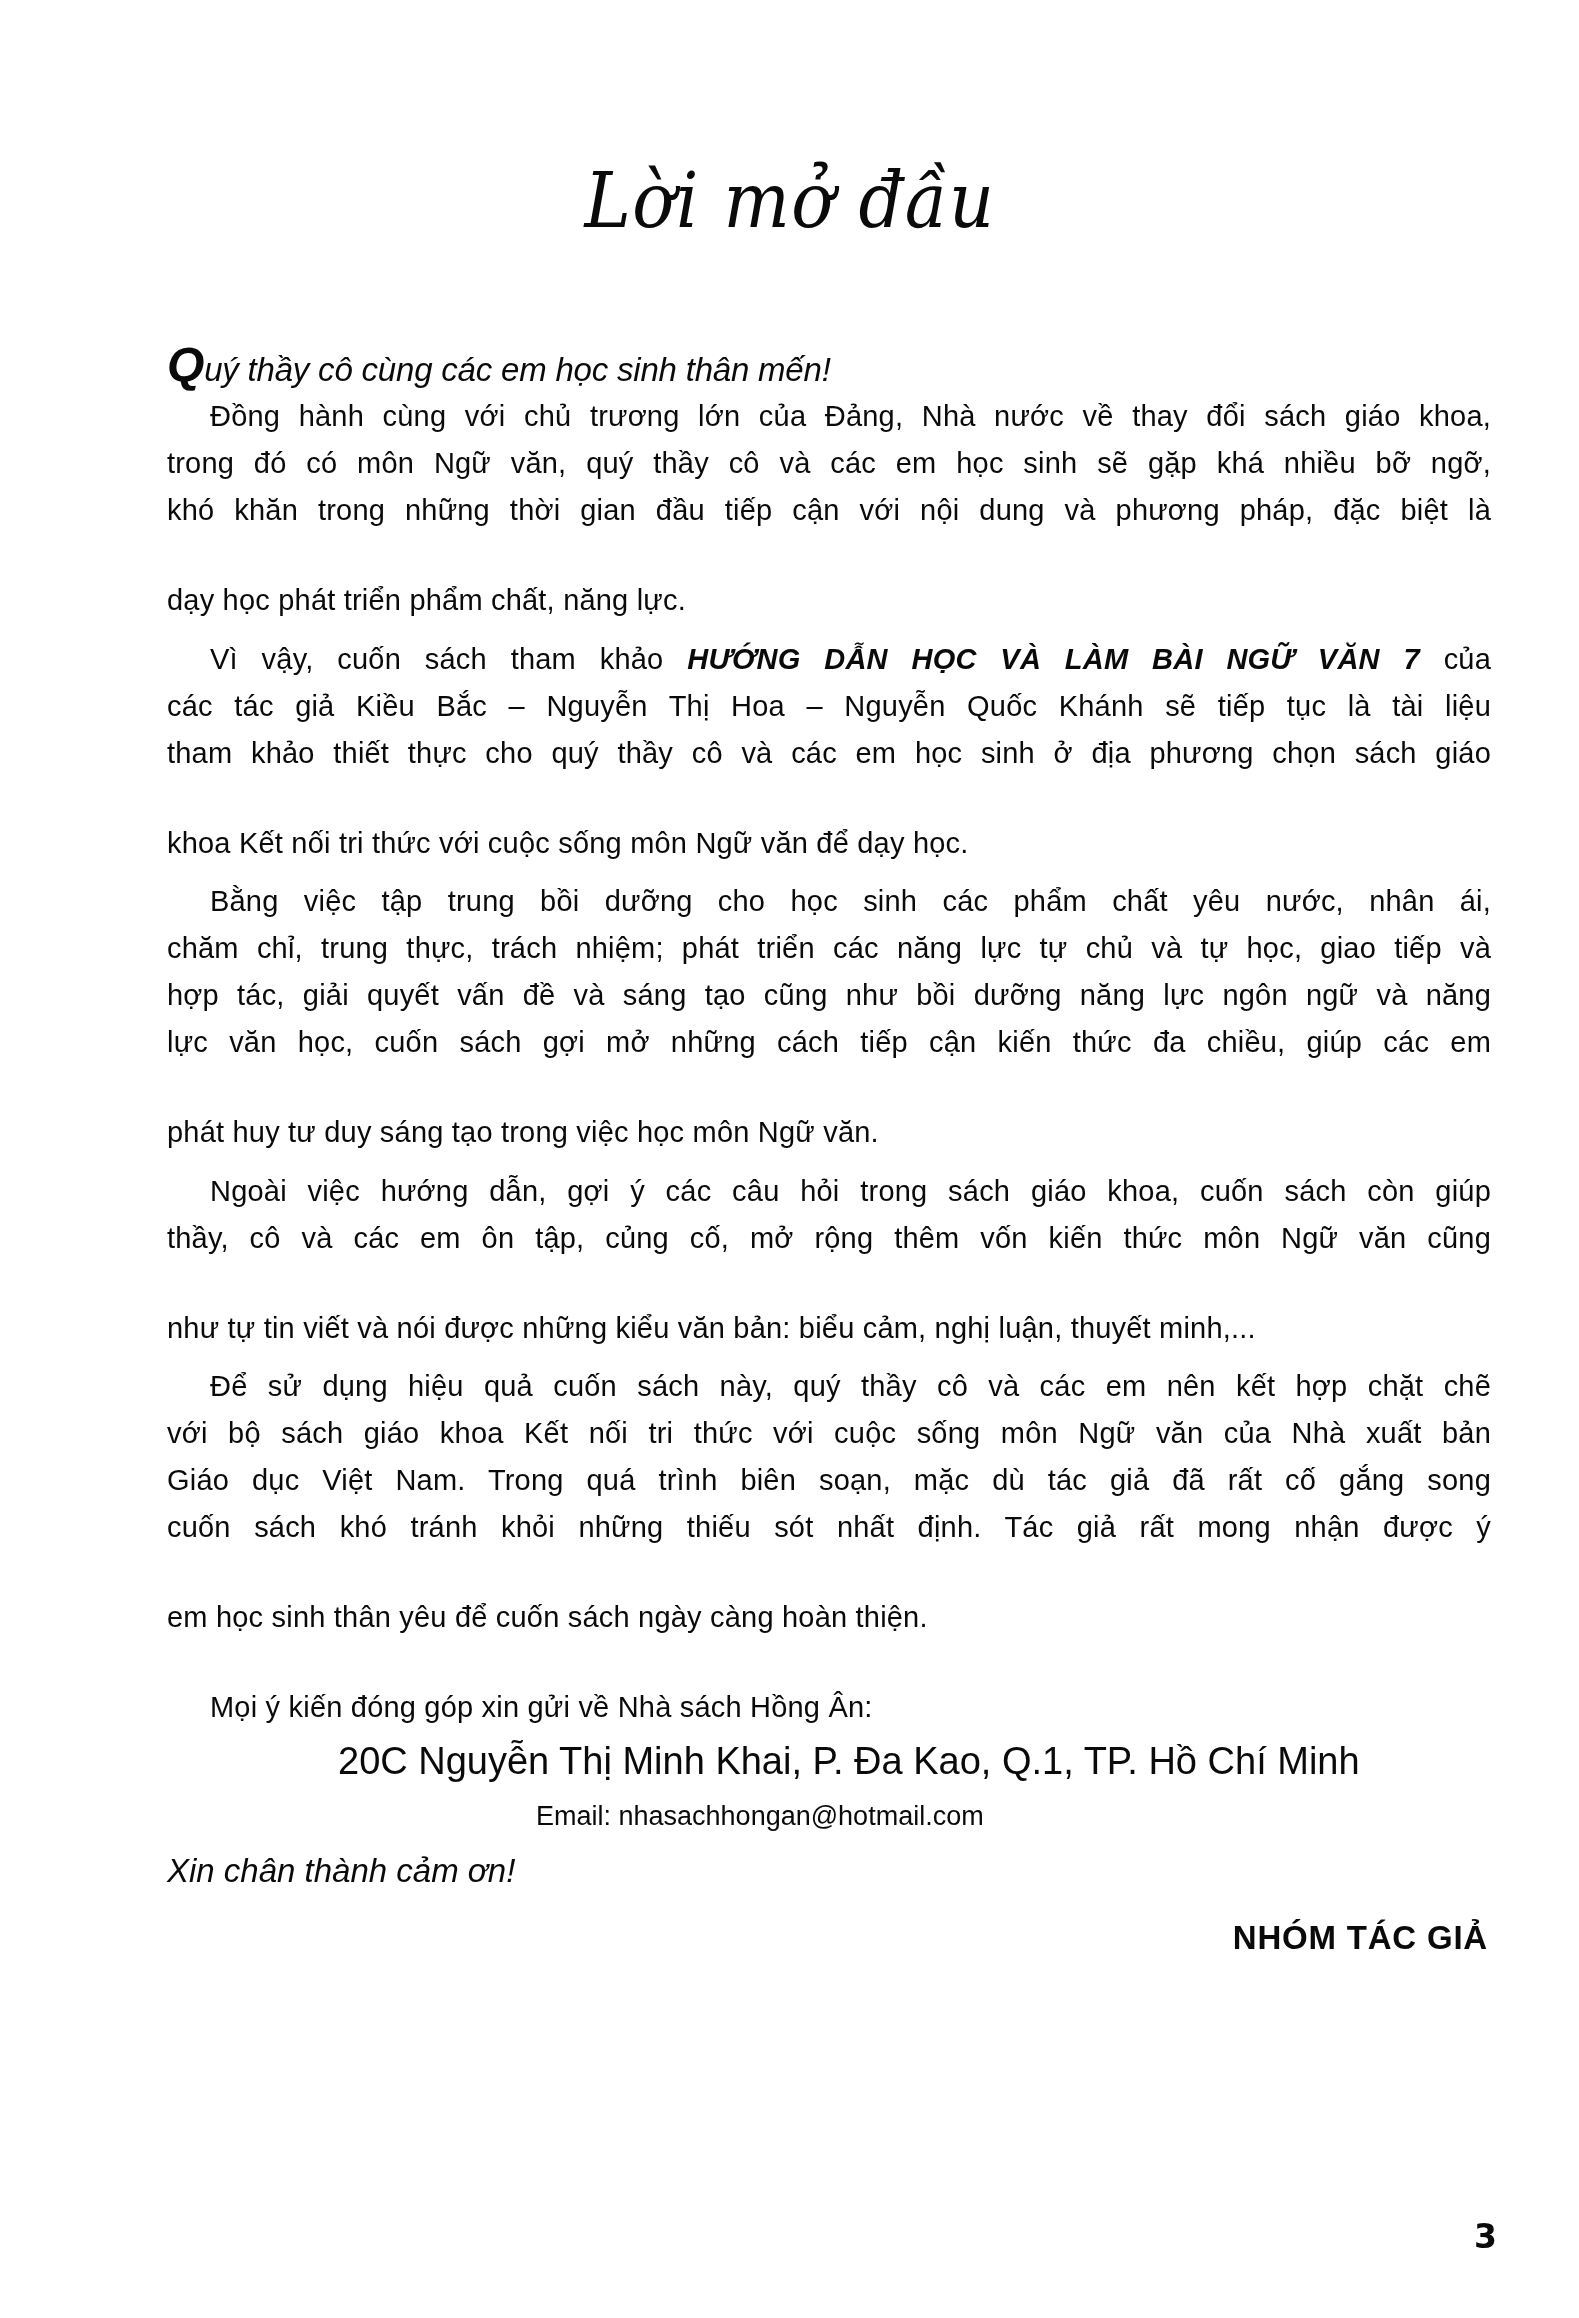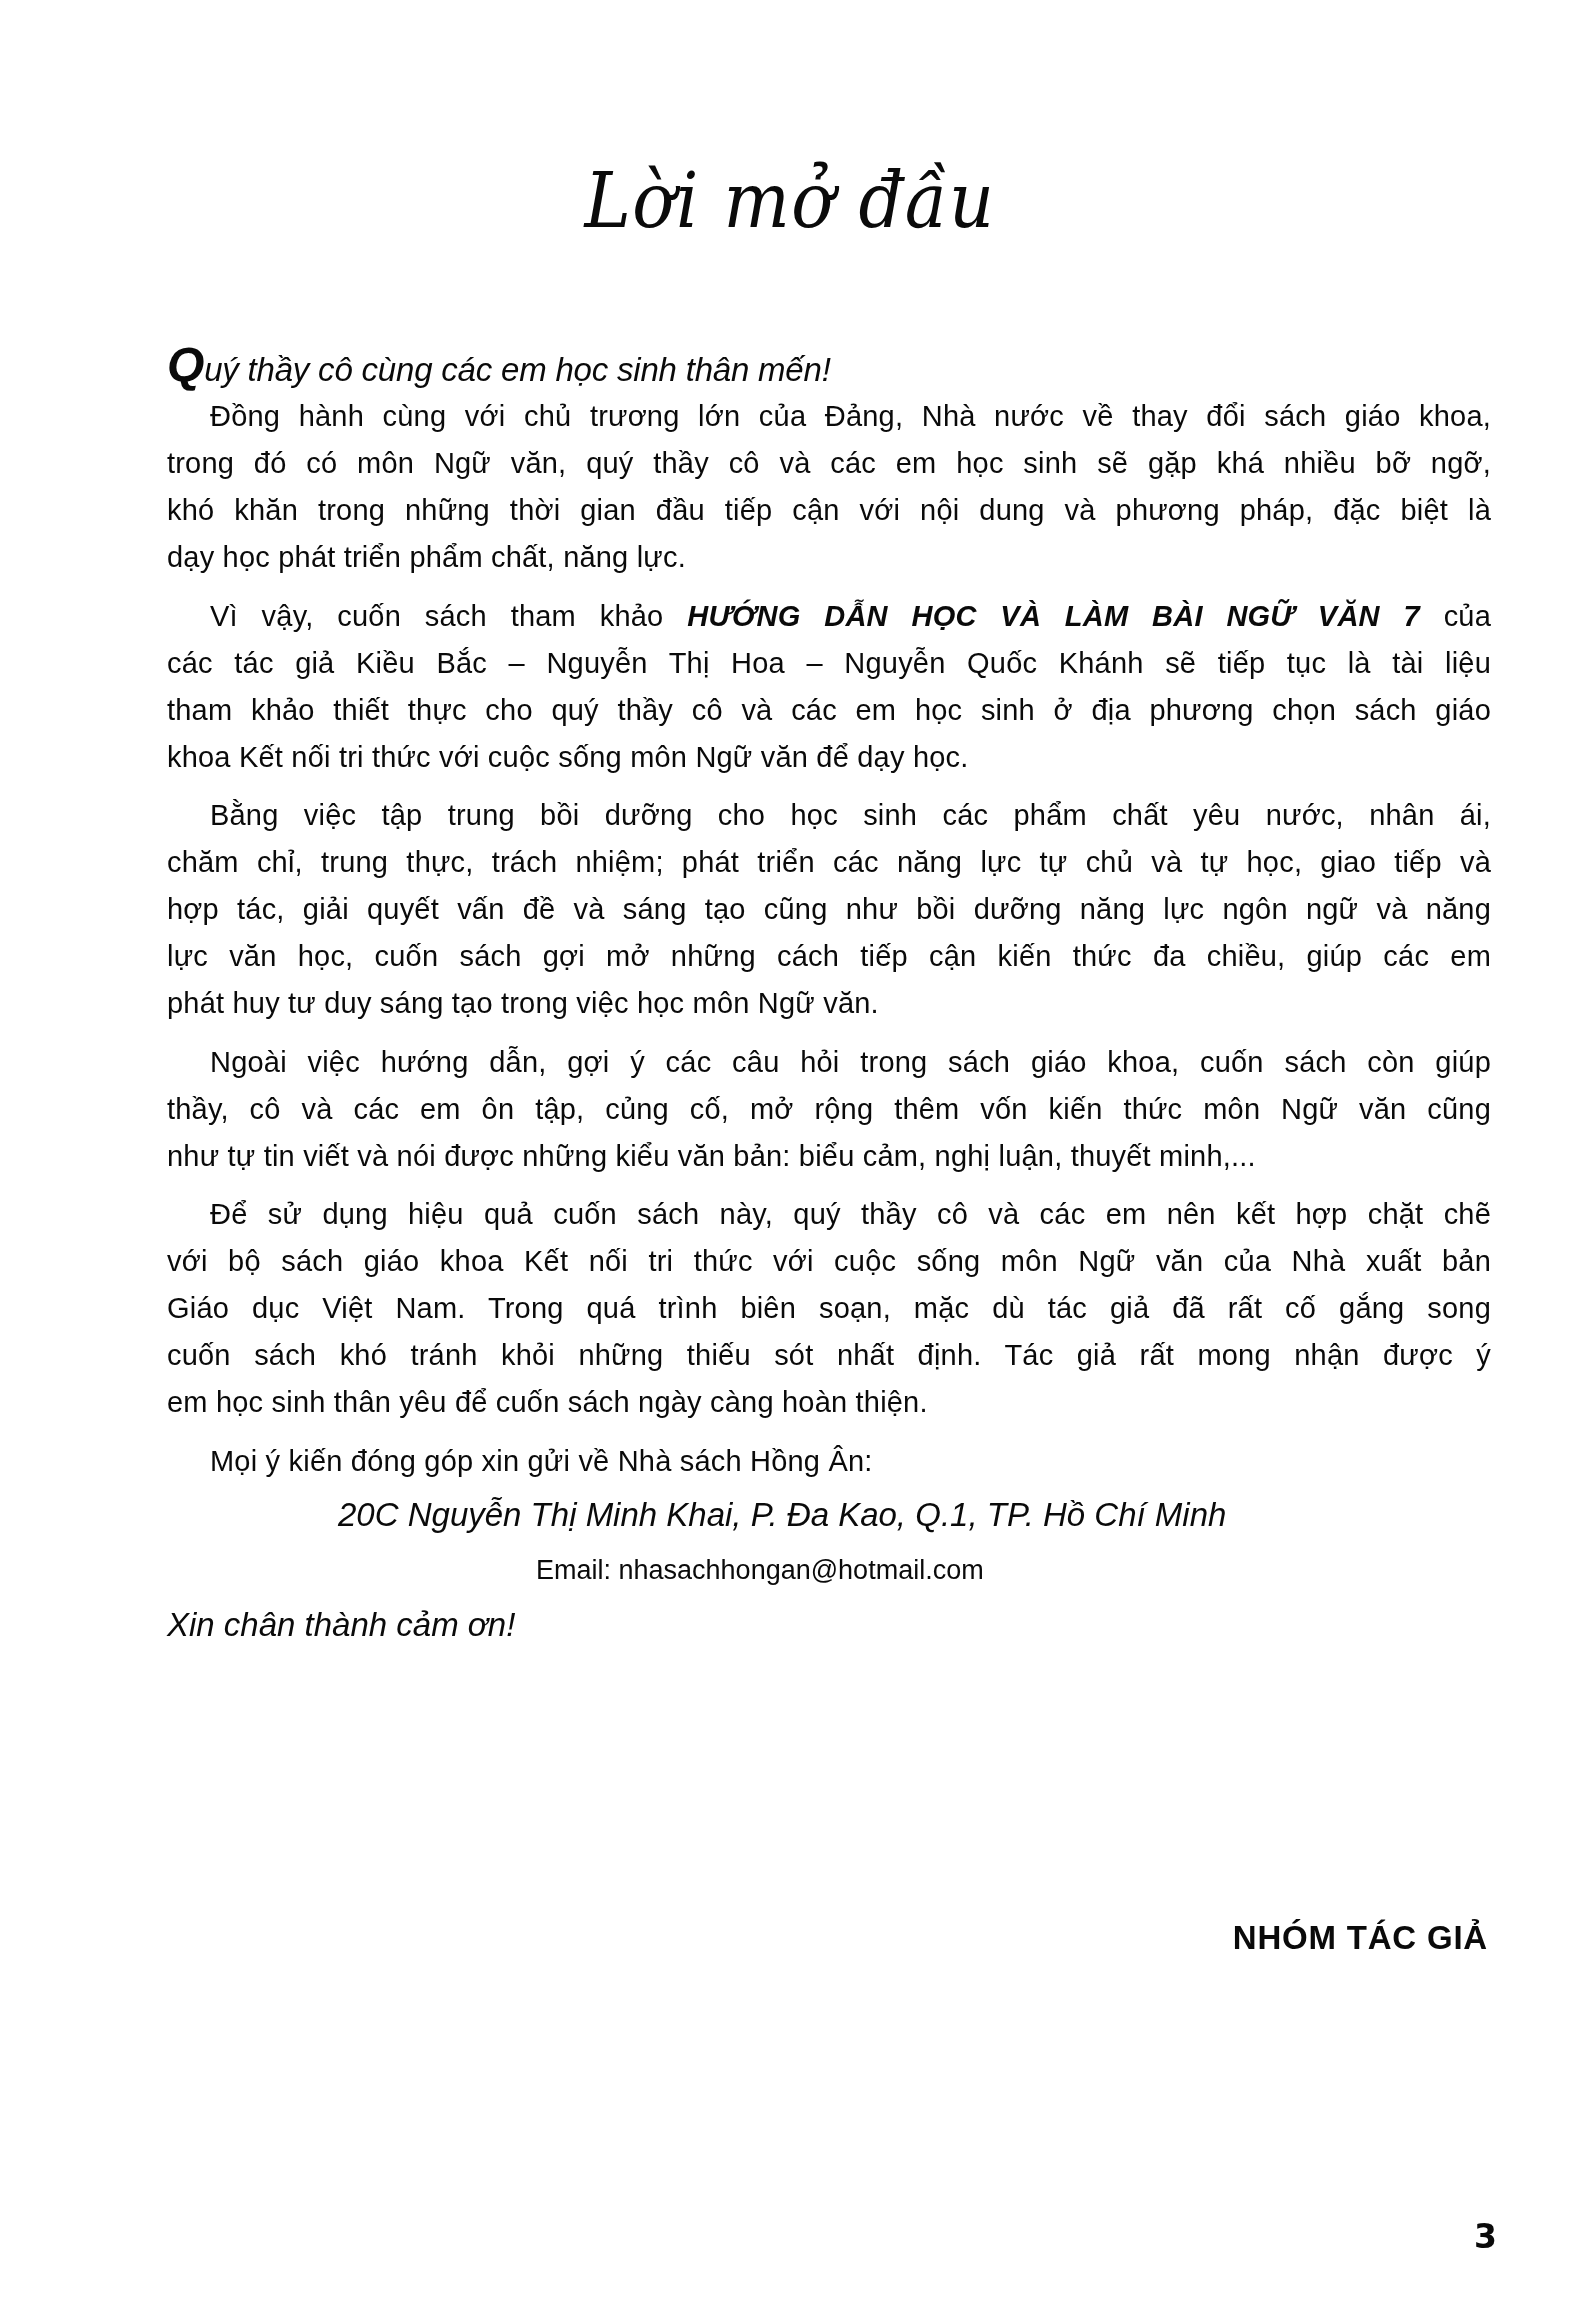--- a/index.html
+++ b/index.html
@@ -57,34 +57,33 @@
     .line {
       display: block;
       font-size: 29px;
       line-height: 47px;
       height: 47px;
       white-space: nowrap;
       text-align: justify;
       text-align-last: justify;
       letter-spacing: 0.2px;
     }
-    .line.last { text-align-last: left; }
+    .line.last { text-align-last: left; margin-top: 43px; }
     .bold-italic { font-weight: bold; font-style: italic; }
     .contact {
       margin-top: 0;
     }
     .contact .line { text-align-last: left; }
     .address {
       display: block;
-      font-size: 33px;
+      font-size: 38px;
       line-height: 60px;
       height: 60px;
       padding-left: 171px;
       white-space: nowrap;
-      font-style: italic;
     }
     .email {
       display: block;
       font-size: 27px;
       line-height: 51px;
       height: 51px;
       padding-left: 369px;
       white-space: nowrap;
     }
     .thanks {

